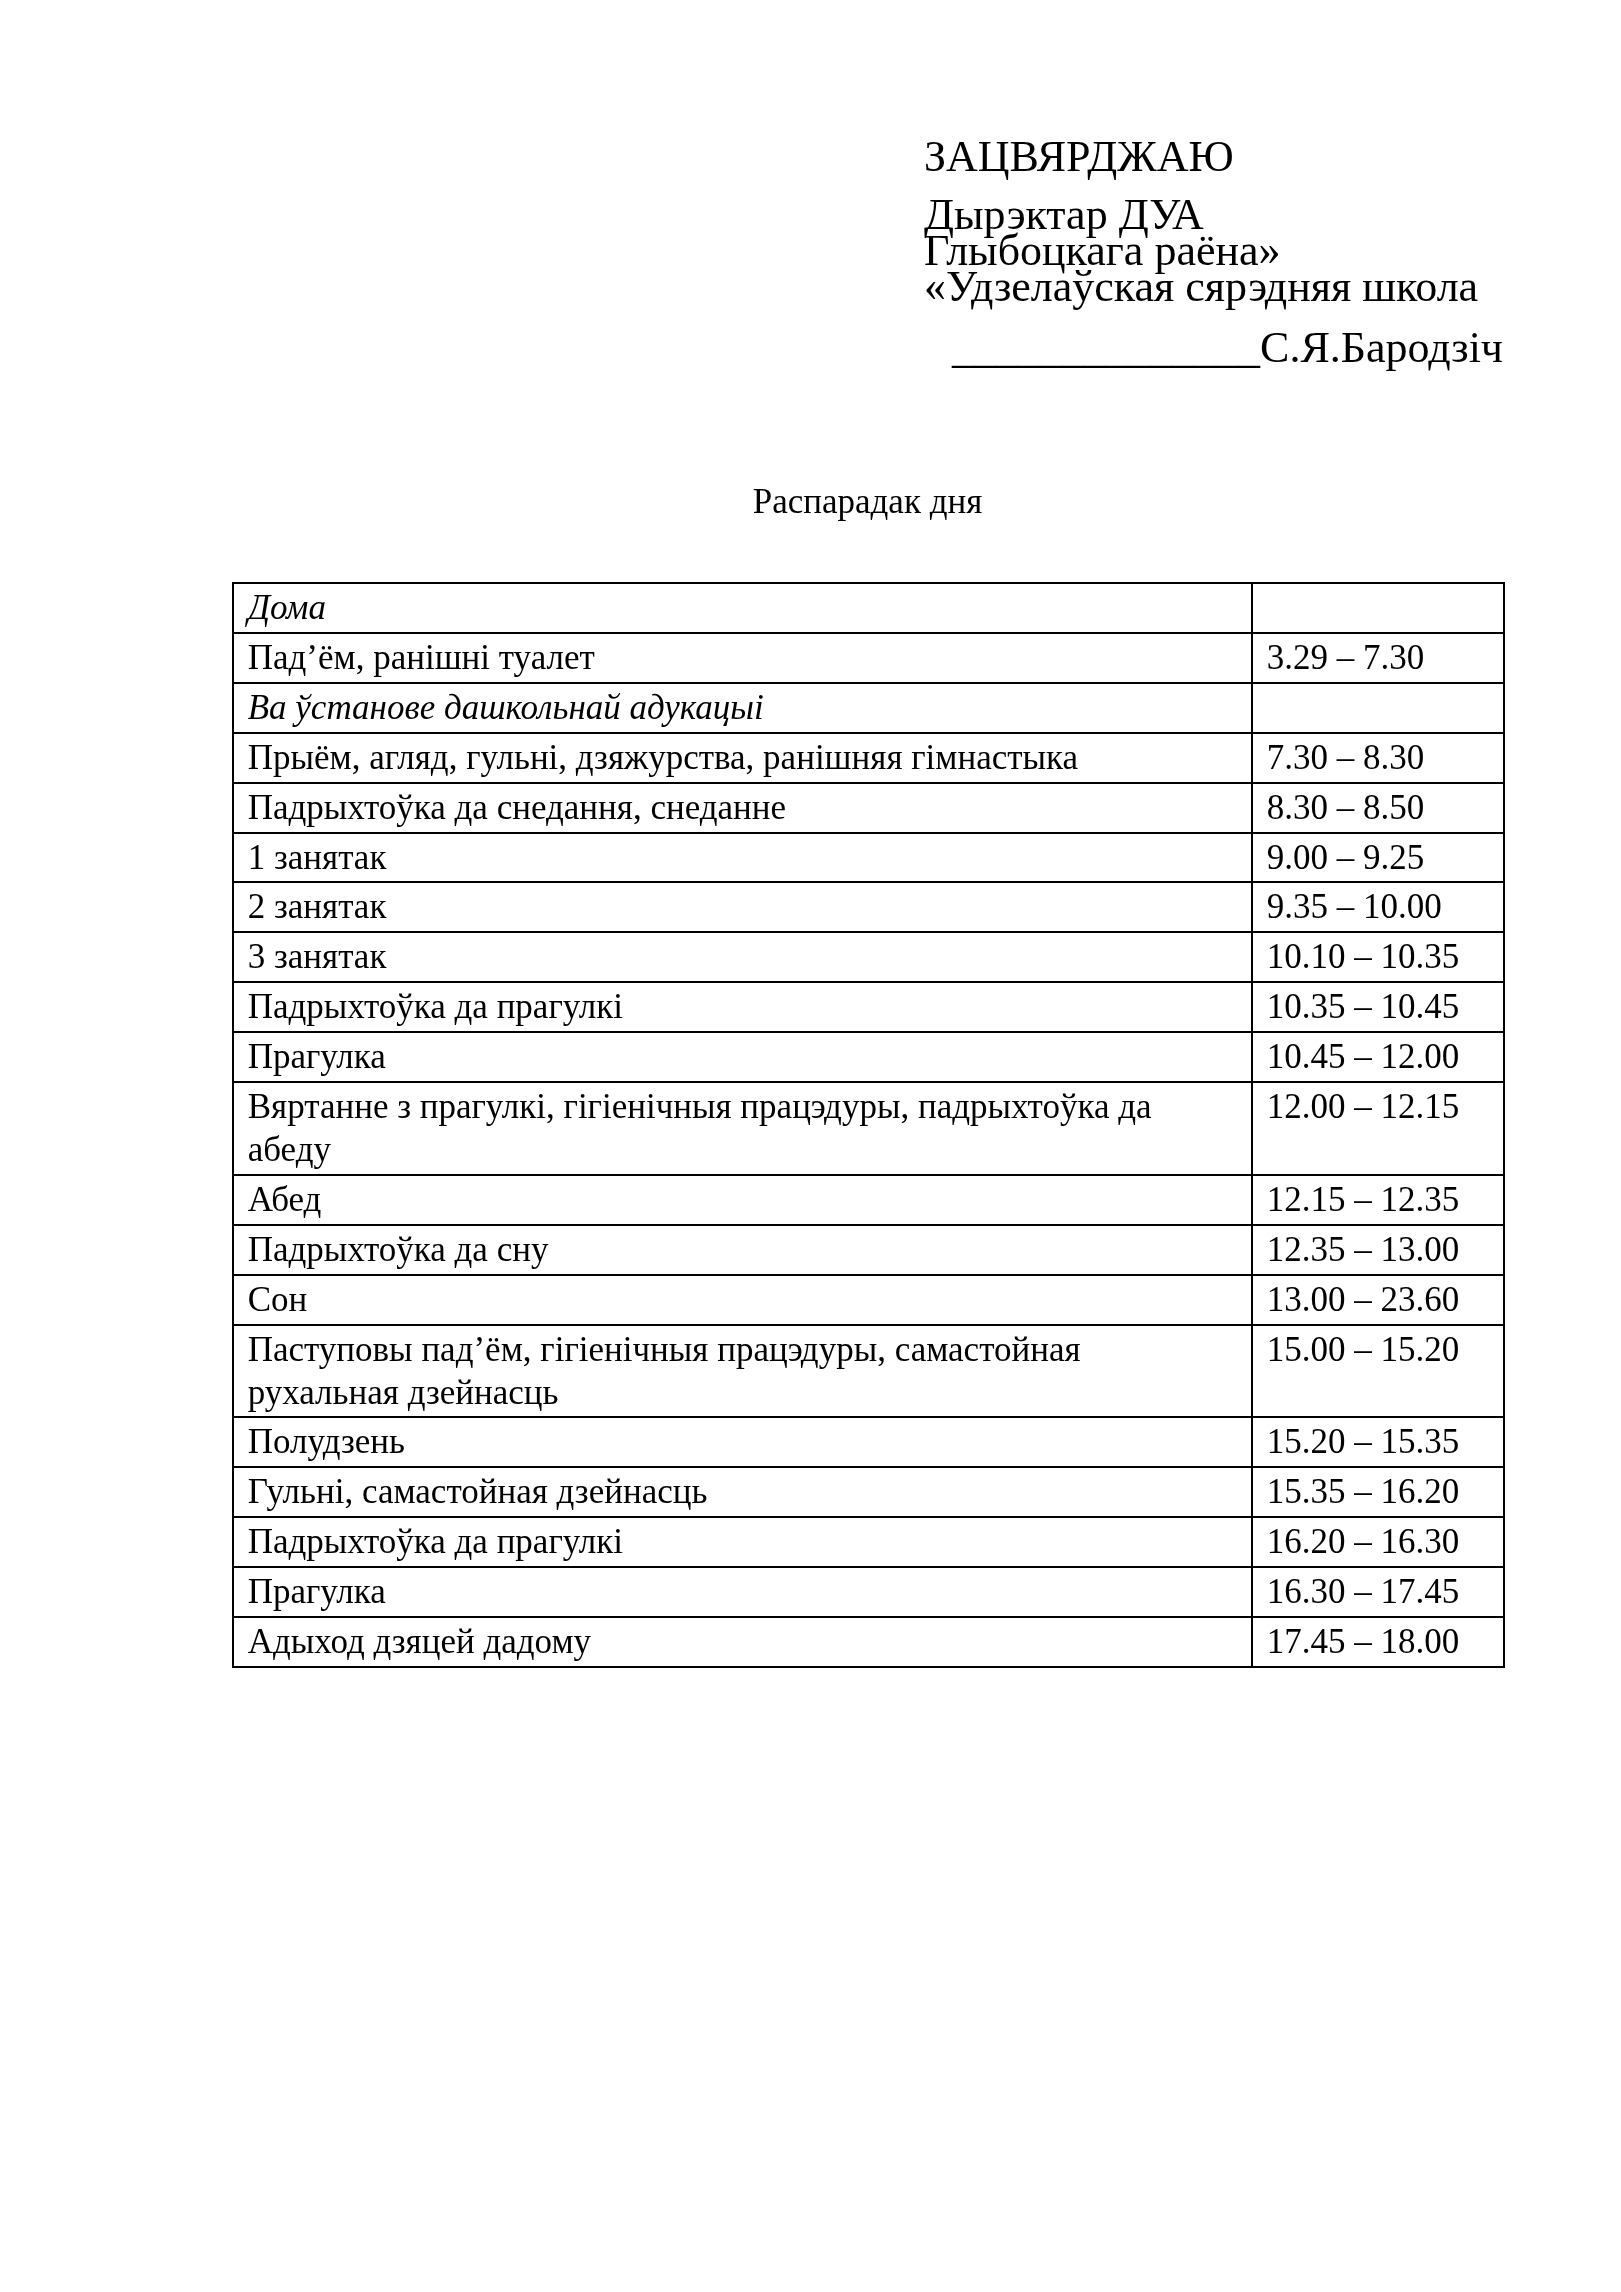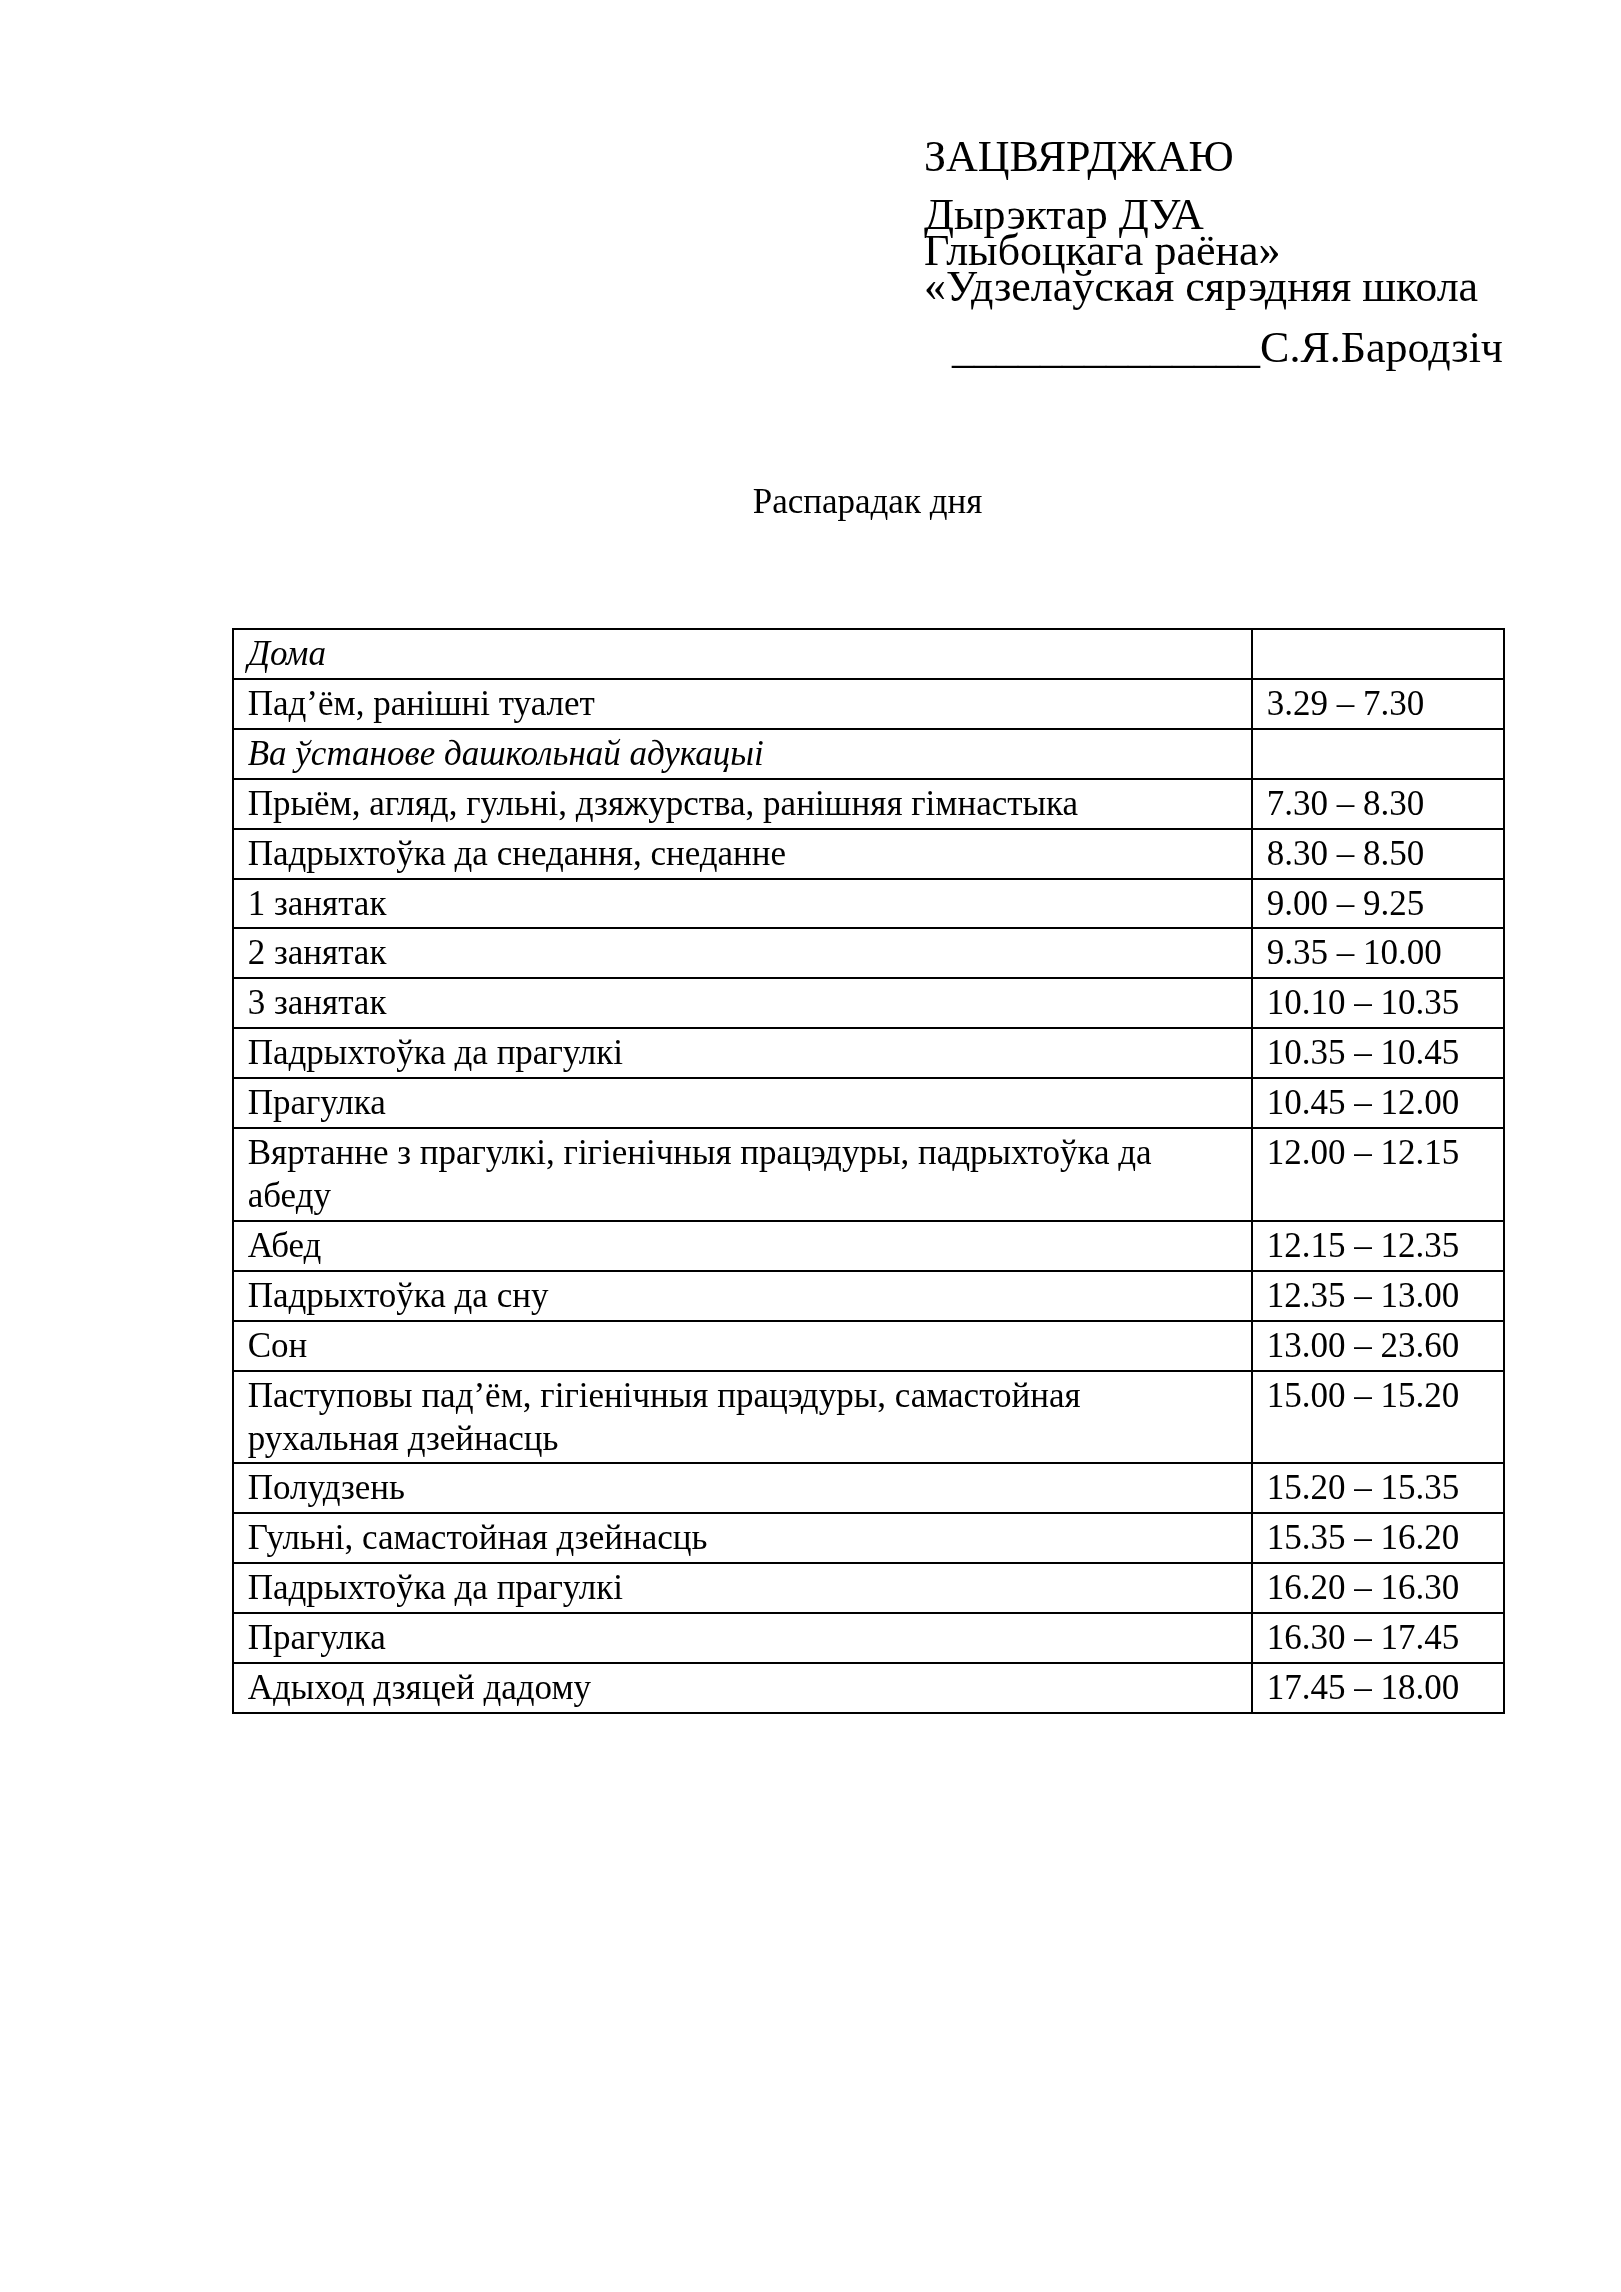--- a/index.html
+++ b/index.html
@@ -51,21 +51,21 @@
     font-weight: normal;
     text-align: center;
     margin: 18px;
     padding-top: 98px;
   }
   
   table.schedule {
     border-collapse: collapse;
     table-layout: fixed;
     width: 1271px;
-    margin-top: 106px;
+    margin-top: 60px;
     border: 2.9px solid #000000;
     padding-left: 24px;
   }
   col.col-activity { width: 1019px; }
   col.col-time    { width: 252px; }
   td {
     border: 2px solid #000000;
     font-size: 35px;
     line-height: 43px;
     padding: 2px 13.7px 2.9px 13.7px;

